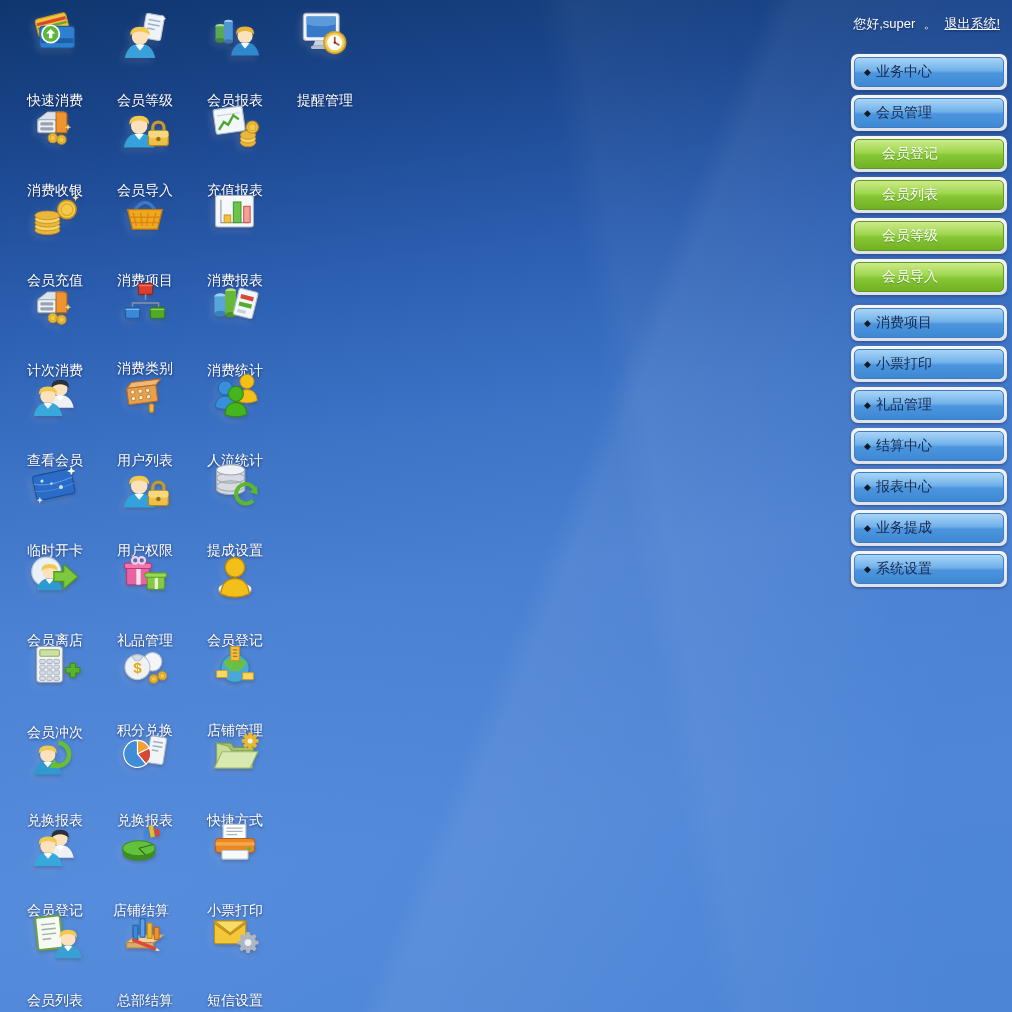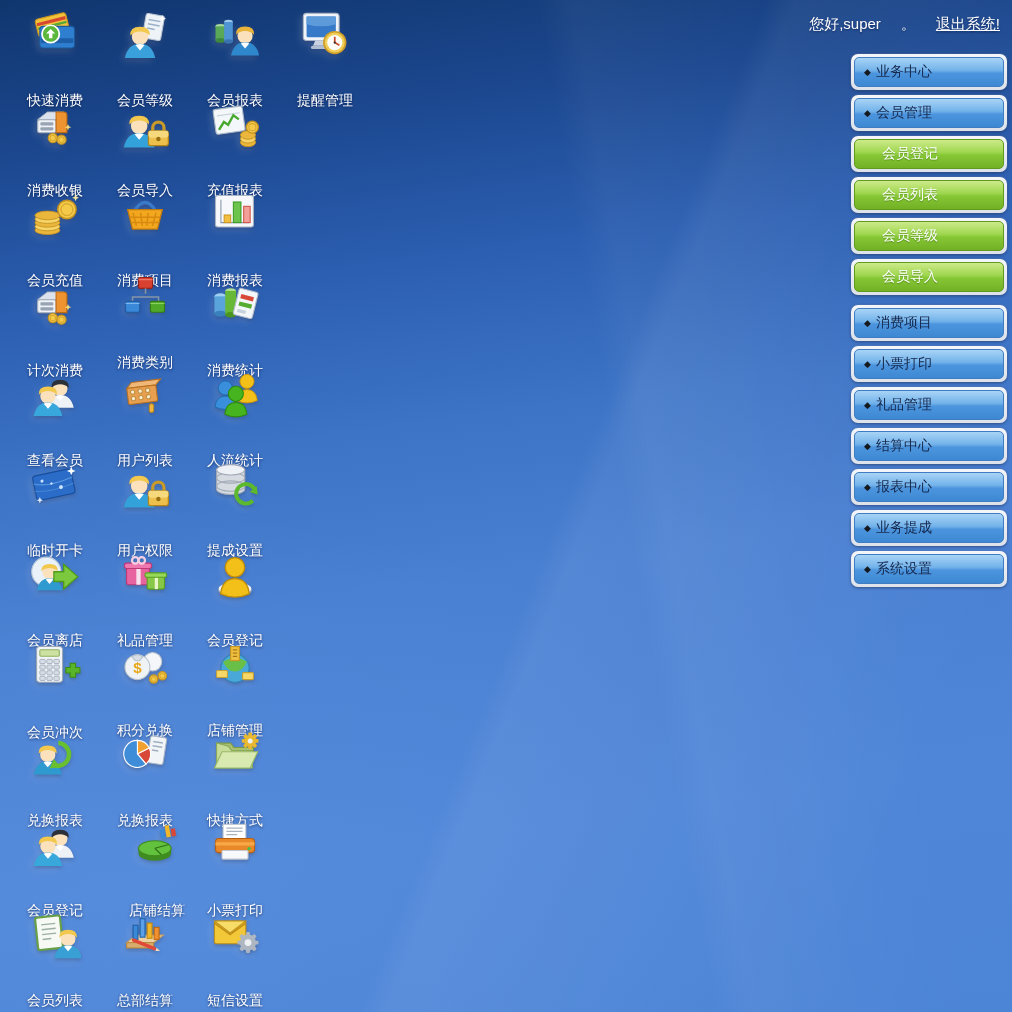--- a/index.html
+++ b/index.html
@@ -11,22 +11,22 @@
     position:relative;width:1012px;height:1012px;overflow:hidden;
     background:
       radial-gradient(120% 70% at 12% 88%, rgba(150,195,255,0.10), transparent 55%),
       linear-gradient(172deg,#10366e 0%,#1c4890 14%,#2c5fb2 28%,#3d74c6 42%,#4a80d2 56%,#4f86d8 78%,#4c84d6 100%);
   }
   .swoosh1{position:absolute;inset:0;pointer-events:none;
     background:linear-gradient(112deg,transparent 54%,rgba(255,255,255,0.055) 56%,rgba(255,255,255,0.025) 72%,transparent 88%);}
   .swoosh2{position:absolute;inset:0;pointer-events:none;
     background:linear-gradient(80deg,transparent 60%,rgba(255,255,255,0.04) 63%,transparent 82%);}
   .topbar{
-    position:absolute;top:15px;right:12px;font-size:15px;color:#ffffff;
-    display:flex;align-items:flex-start;gap:20px;text-shadow:0 1px 2px rgba(0,10,50,.5);
+    position:absolute;top:15px;right:12px;font-size:13px;color:#ffffff;
+    display:flex;align-items:flex-start;gap:8px;text-shadow:0 1px 2px rgba(0,10,50,.5);
   }
   .topbar a{color:#ffffff;text-decoration:underline;cursor:pointer;}
   
   .dicon{
     position:absolute;width:90px;height:86px;display:flex;flex-direction:column;
     align-items:center;cursor:pointer;gap:28px;
   }
   .dicon .ic{width:52px;height:52px;margin-top:5px;
     filter:drop-shadow(0 2px 2px rgba(10,30,80,.35)) drop-shadow(-2px 2px 3px rgba(255,255,255,.18));}
   .dicon .ic svg{width:52px;height:52px;}
@@ -217,21 +217,21 @@
             <rect x="10.5" y="21.5" width="12" height="3" rx="1" fill="#98a4b4"></rect>
             <rect x="10.5" y="26" width="12" height="3" rx="1" fill="#98a4b4"></rect>
             <circle cx="22" cy="36" r="4.2" fill="#f4ca48" stroke="#c49220" stroke-width="1.2"></circle>
             <circle cx="22" cy="36" r="2.52" fill="none" stroke="#d8a830" stroke-width="1"></circle>
             <circle cx="30" cy="37.5" r="4.2" fill="#f4ca48" stroke="#c49220" stroke-width="1.2"></circle>
             <circle cx="30" cy="37.5" r="2.52" fill="none" stroke="#d8a830" stroke-width="1"></circle>
             <path d="M36 23 L36.84 25.16 L39 26 L36.84 26.84 L36 29 L35.16 26.84 L33 26 L35.16 25.16Z" fill="#f6dc7c"></path>
           </svg></div>
         <div class="lbl">计次消费</div>
       </div>
-      <div class="dicon" style="left: 100px; top: 266px;">
+      <div class="dicon" style="left: 100px; top: 272px;">
         <div class="ic"><svg viewBox="0 0 48 48" xmlns="http://www.w3.org/2000/svg">
             <rect x="18" y="6" width="13" height="10" rx="1.5" fill="#d84030" stroke="#97221a"></rect>
             <path d="M18 8 h13" stroke="#f08070"></path>
             <path d="M24.5 16 v5 M12.5 28 v-4 h24 v4" stroke="#8595a8" stroke-width="1.4" fill="none"></path>
             <rect x="6" y="28" width="13" height="10" rx="1.5" fill="#3a88d8" stroke="#1f5da4"></rect>
             <path d="M6 30 h13" stroke="#7cb4ec"></path>
             <rect x="29" y="28" width="13" height="10" rx="1.5" fill="#50aa28" stroke="#357c14"></rect>
             <path d="M29 30 h13" stroke="#8cd060"></path>
           </svg></div>
         <div class="lbl">消费类别</div>
@@ -482,21 +482,21 @@
             </g>
             <g transform="translate(3 13) scale(1.32)">
               <circle cx="11" cy="9" r="5.4" fill="#fbe2bd"></circle>
               <path d="M4.6 8.2 Q4.2 2.4 11 2.4 Q17.8 2.4 17.4 8.2 Q14.8 5.6 11 5.6 Q7.2 5.6 4.6 8.2Z" fill="#f2c84e"></path>
               <path d="M1 23 Q3 13.6 11 13.6 Q19 13.6 21 23Z" fill="#38a8dc"></path>
               <path d="M8 14.5 L11 18 L14 14.5 Q11 13 8 14.5Z" fill="#fff"></path>
             </g>
           </svg></div>
         <div class="lbl">会员登记</div>
       </div>
-      <div class="dicon" style="left: 112px; top: 814px;">
+      <div class="dicon" style="left: 96px; top: 814px;">
         <div class="ic"><svg viewBox="0 0 48 48" xmlns="http://www.w3.org/2000/svg">
             <path d="M7 27 v4.5 a15 7 0 0 0 30 0 V27z" fill="#3f8c20"></path>
             <ellipse cx="22" cy="27" rx="15" ry="7" fill="#62c23e" stroke="#3f8c1c"></ellipse>
             <path d="M22 27 l13-3.5 M22 27 l6 6" stroke="#2f7014" stroke-width="1"></path>
             <g transform="rotate(-10 33 12)">
               <rect x="27" y="9" width="4" height="8" fill="#3a88d8"></rect>
               <rect x="32" y="6" width="4" height="11" fill="#f0b828"></rect>
               <rect x="37" y="10" width="4" height="7" fill="#d84838"></rect>
             </g>
           </svg></div>

